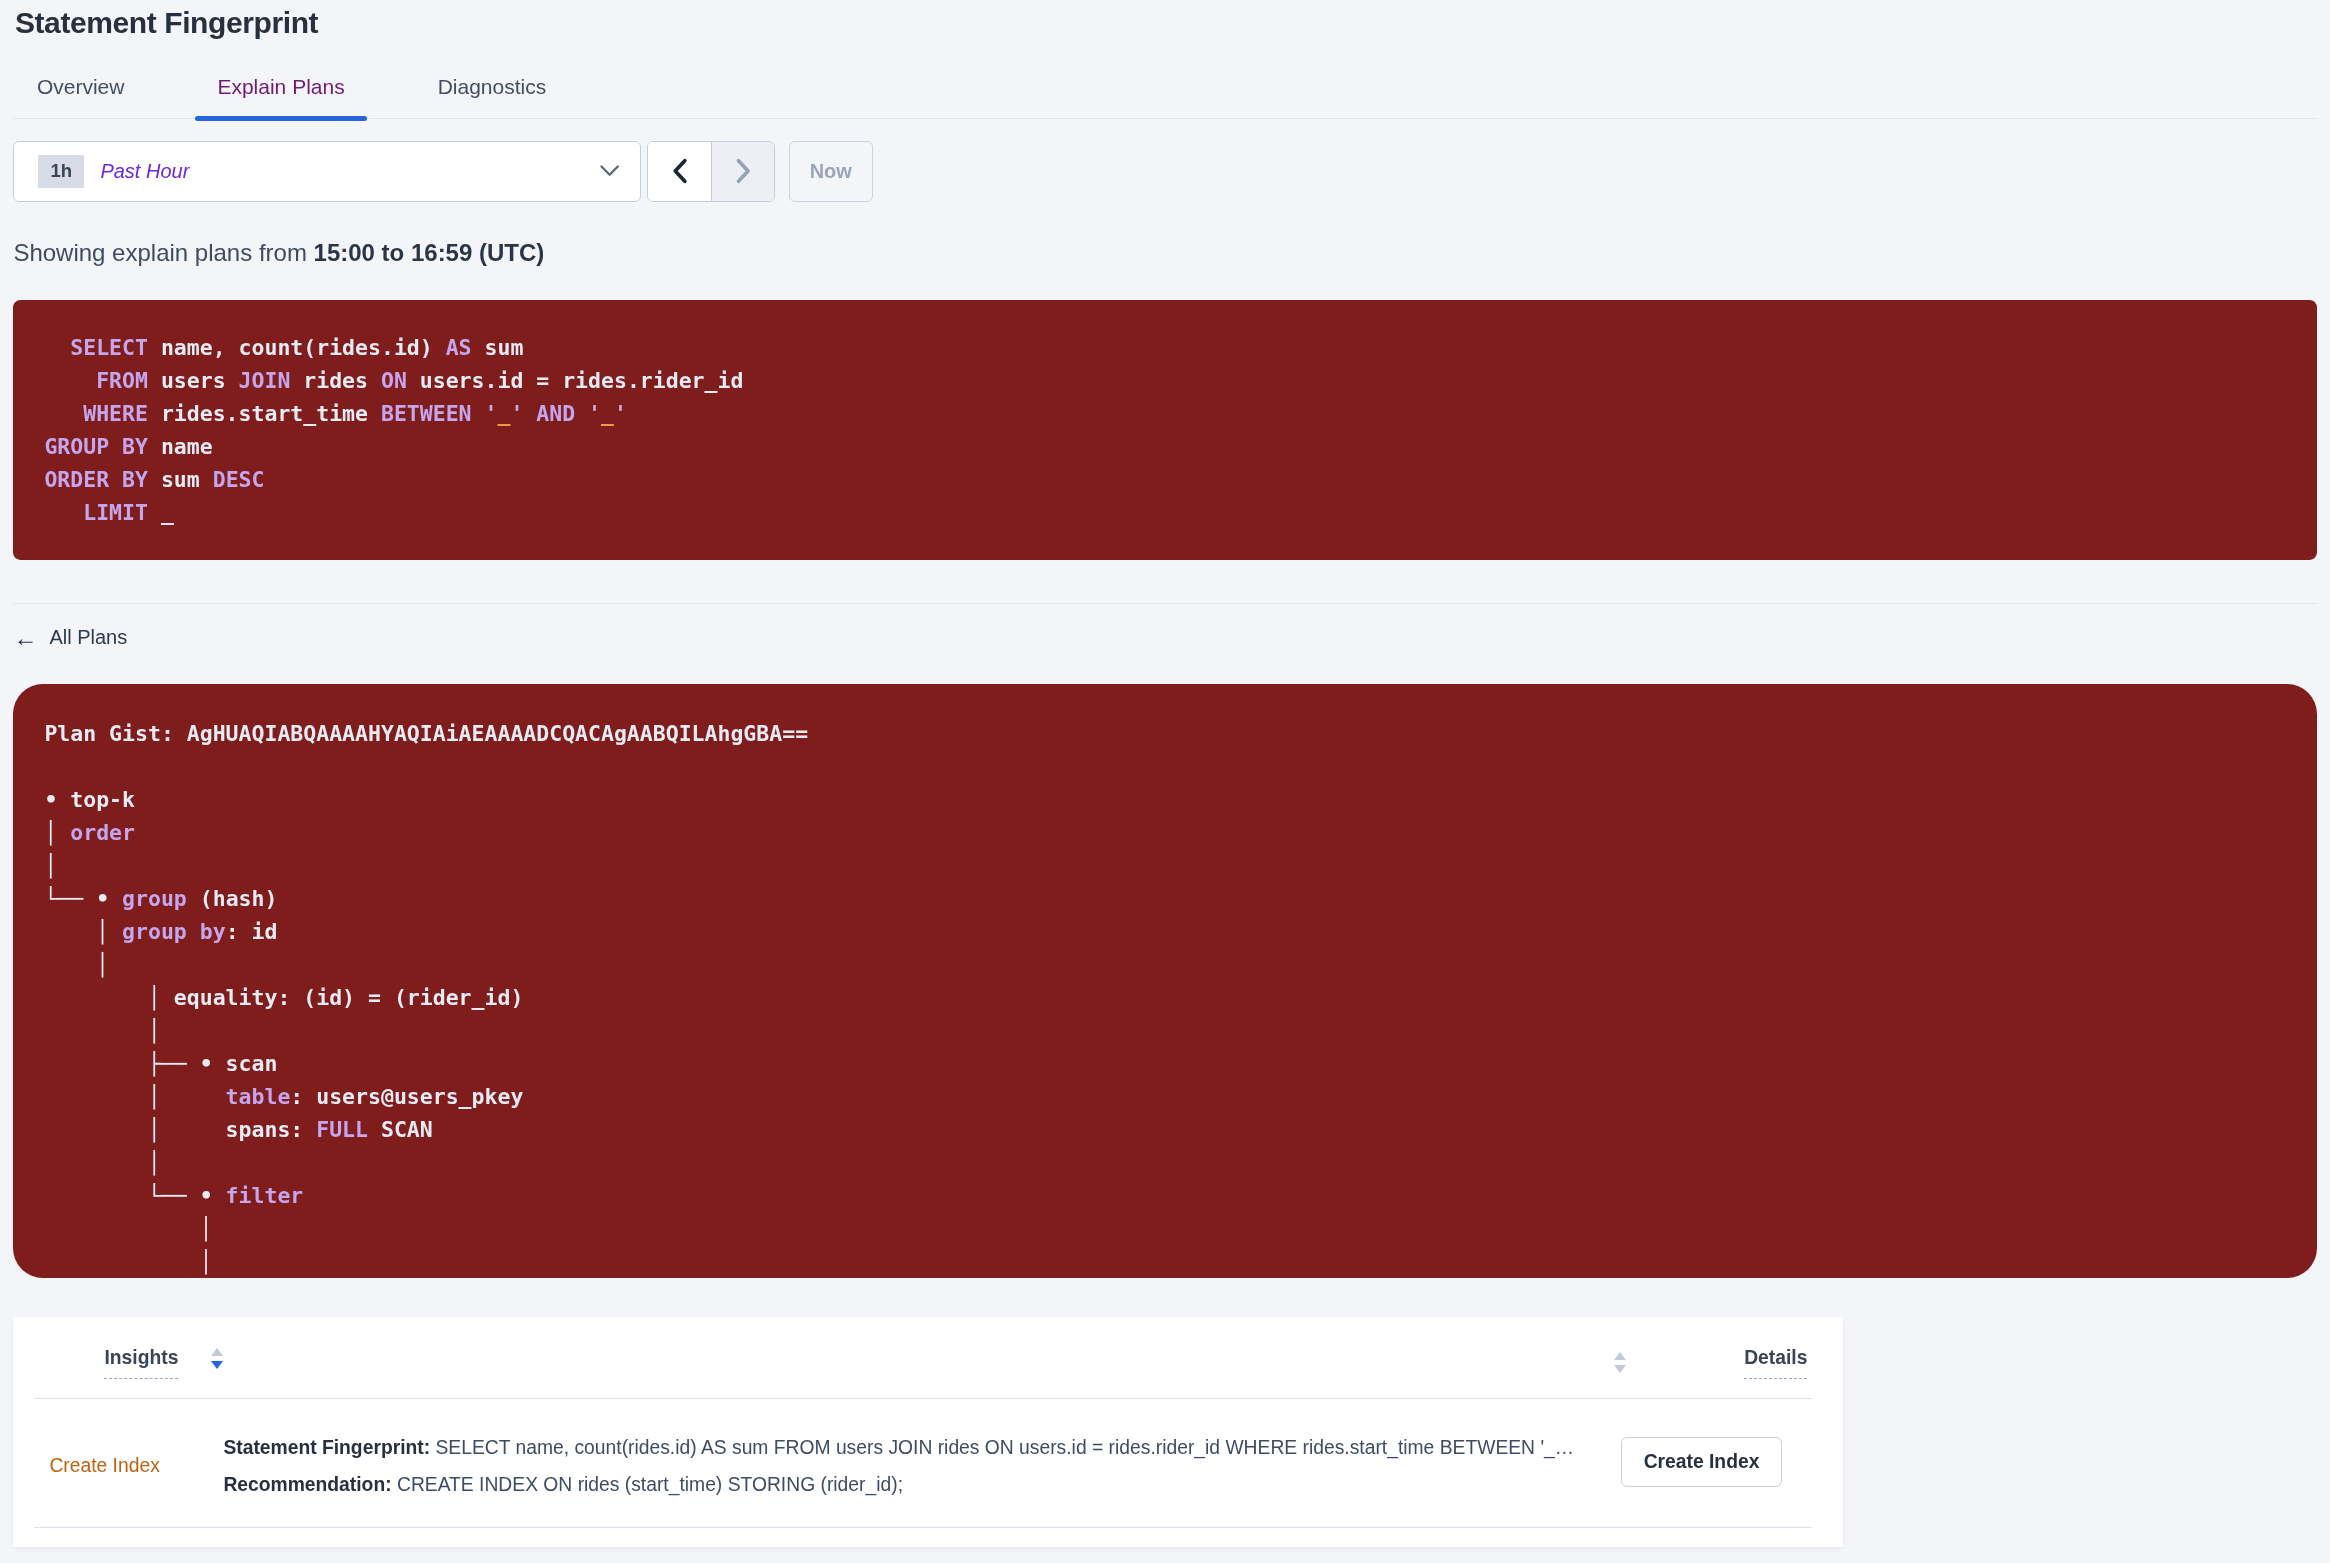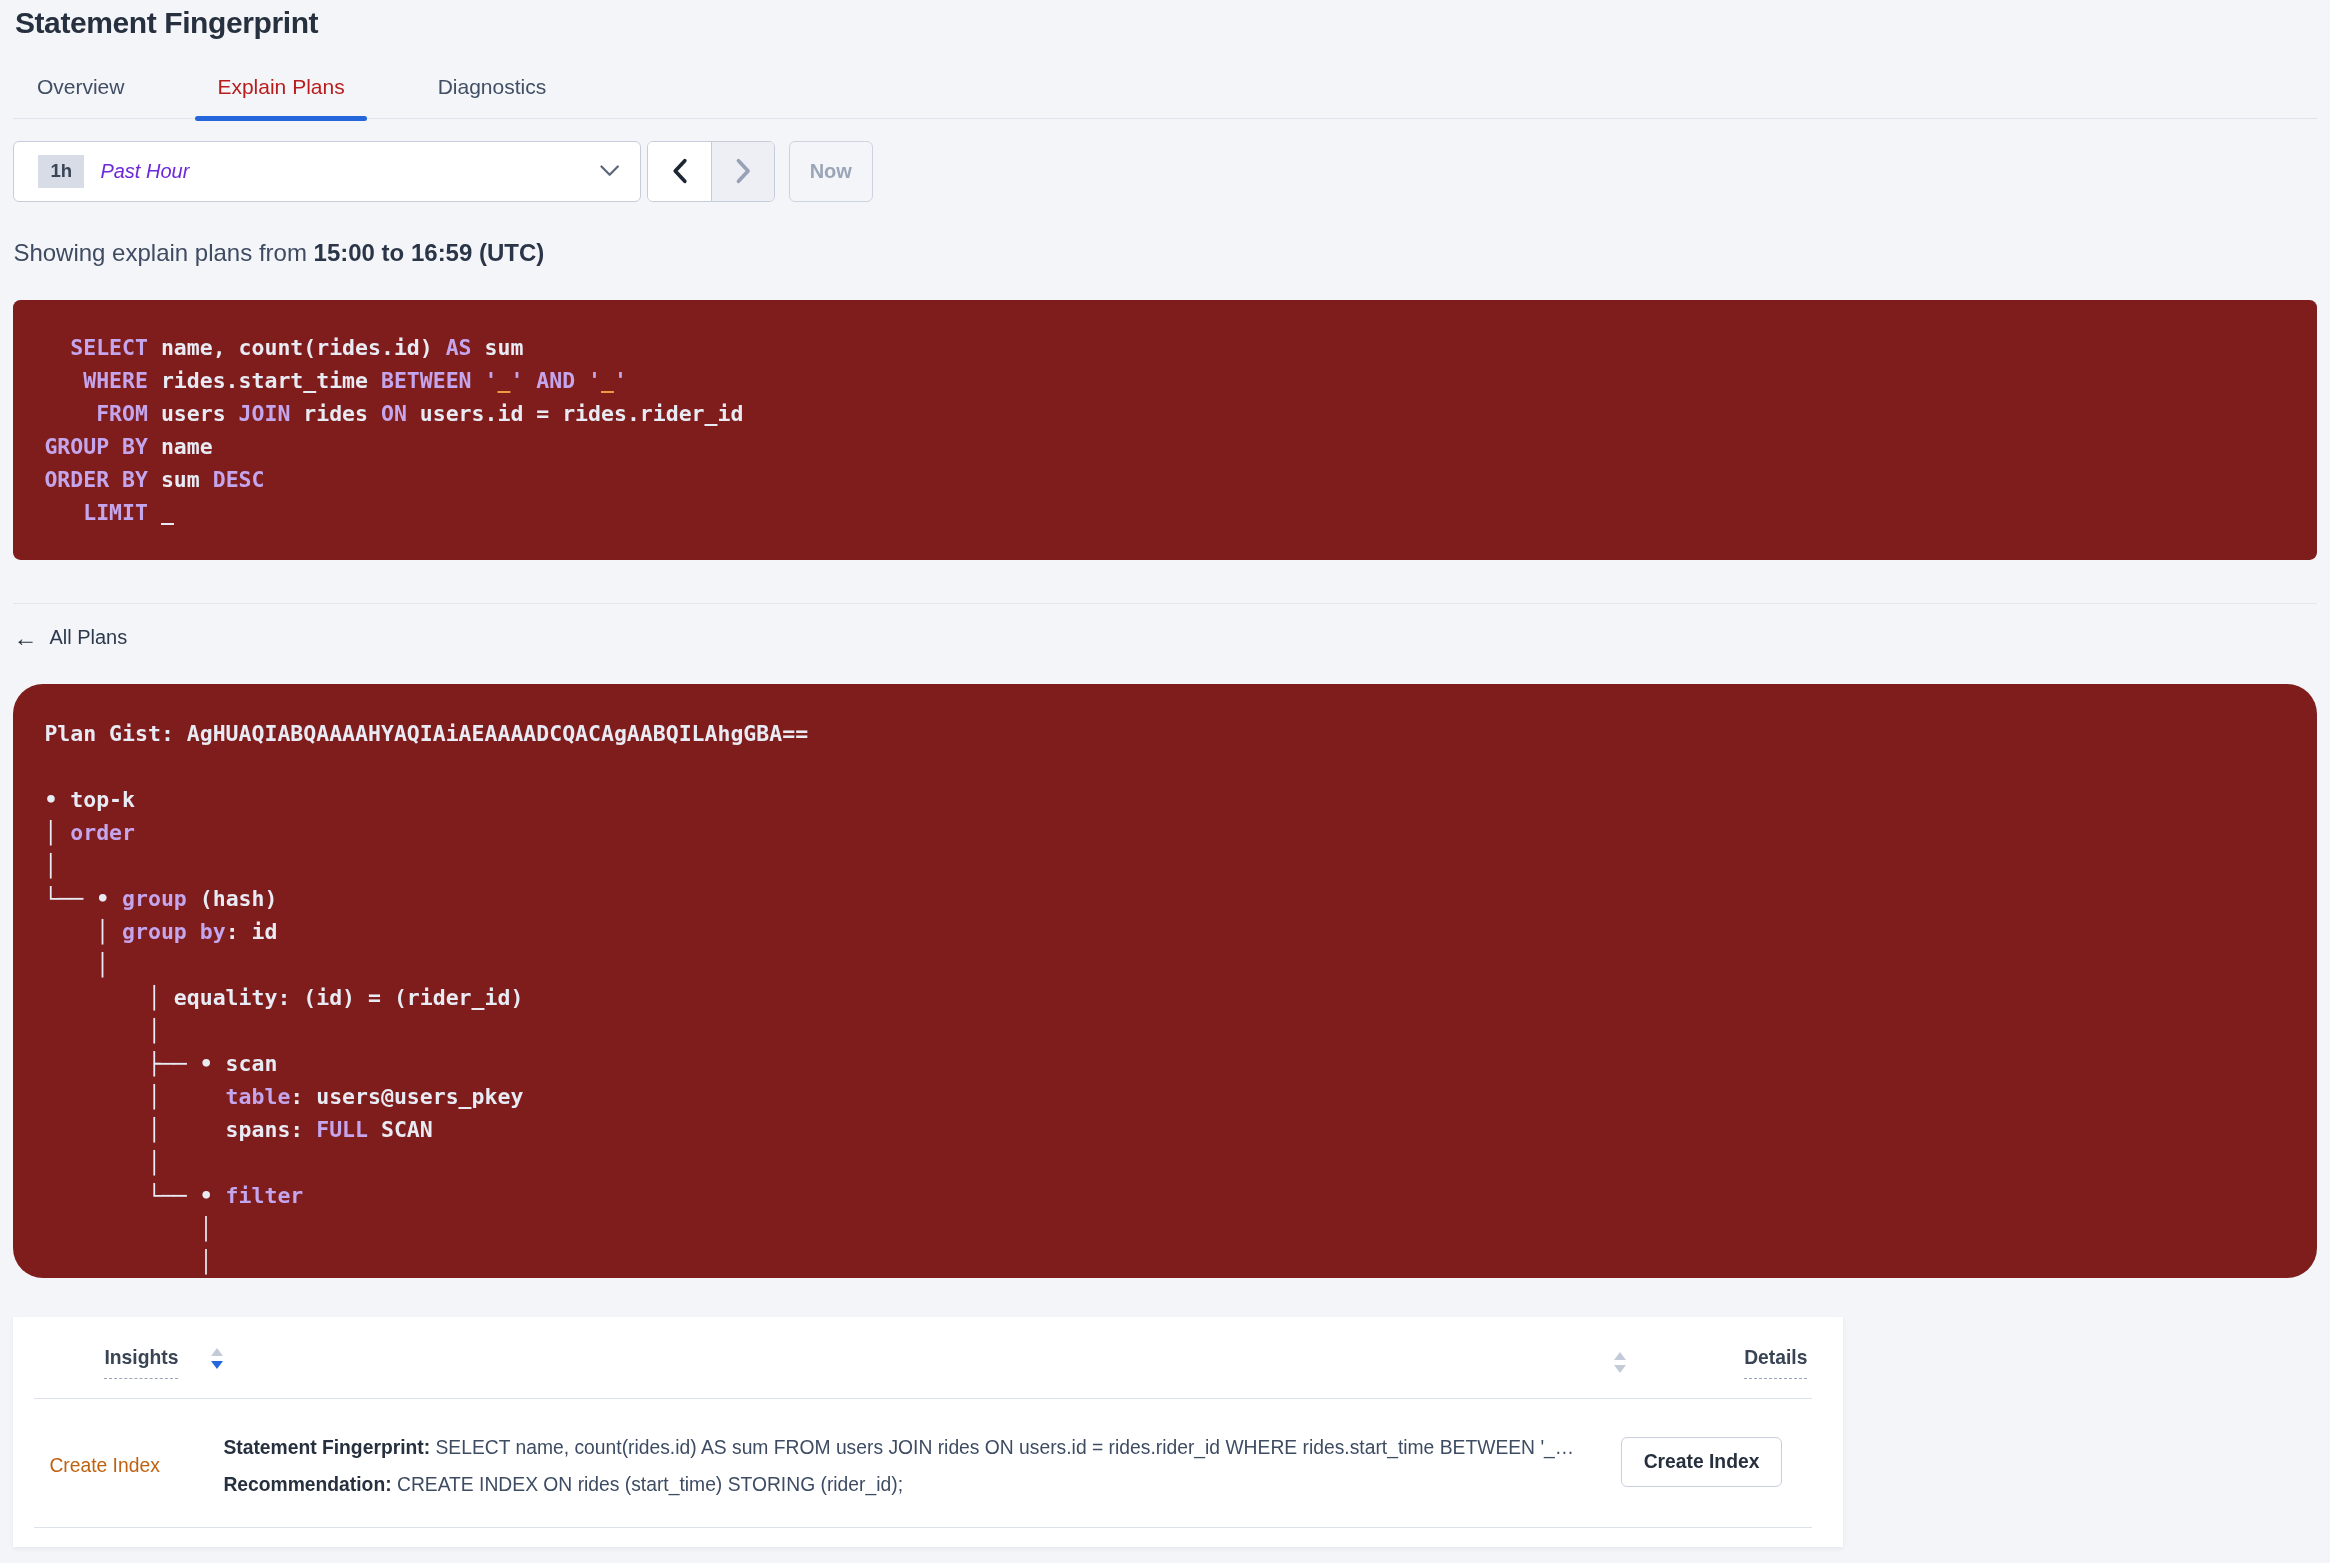--- a/index.html
+++ b/index.html
@@ -21,21 +21,21 @@
 
   .tabs {
     display: flex; margin-top: 33px; padding-left: 1.5px;
     border-bottom: 1.5px solid #e0e4ec;
   }
   .tab {
     font-size: 21px; line-height: 25px; color: #414e63;
     padding: 0 22px 19.3px; margin-right: 49px;
     position: relative; cursor: pointer; white-space: nowrap;
   }
-  .tab.active { color: #b91c1c; }
+  .tab.active { color: #701a75; }
   .tab.active::after {
     content: ""; position: absolute; left: 0; right: 0; bottom: -3px;
     height: 5.2px; background: #2566dd; border-radius: 3px;
   }
 
   
   .time-row { display: flex; align-items: stretch; margin-top: 22px; height: 61px; }
   .time-select {
     width: 628px; background: #fff; border: 1.5px solid #c6cdda; border-radius: 6px;
     display: flex; align-items: center; padding: 0 21px 0 24px; cursor: pointer;
@@ -153,22 +153,22 @@
         </svg>
       </button>
     </div>
     <button class="now-btn">Now</button>
   </div>
 
   <p class="showing"><span>Showing explain plans from </span><b>15:00 to 16:59 (UTC)</b></p>
 
   <div class="codeblock sql-block">
       <div class="cl"><span class="tk-k">  SELECT</span><span class="tk-w"> name, count(rides.id) </span><span class="tk-k">AS</span><span class="tk-w"> sum</span></div>
+      <div class="cl"><span class="tk-k">    FROM</span><span class="tk-w"> users </span><span class="tk-k">JOIN</span><span class="tk-w"> rides </span><span class="tk-k">ON</span><span class="tk-w"> users.id = rides.rider_id</span></div>
       <div class="cl"><span class="tk-k">   WHERE</span><span class="tk-w"> rides.start_time </span><span class="tk-k">BETWEEN</span><span class="tk-k"> '</span><span class="tk-o">_</span><span class="tk-k">'</span><span class="tk-k"> AND</span><span class="tk-k"> '</span><span class="tk-o">_</span><span class="tk-k">'</span></div>
-      <div class="cl"><span class="tk-k">    FROM</span><span class="tk-w"> users </span><span class="tk-k">JOIN</span><span class="tk-w"> rides </span><span class="tk-k">ON</span><span class="tk-w"> users.id = rides.rider_id</span></div>
       <div class="cl"><span class="tk-k">GROUP BY</span><span class="tk-w"> name</span></div>
       <div class="cl"><span class="tk-k">ORDER BY</span><span class="tk-w"> sum </span><span class="tk-k">DESC</span></div>
       <div class="cl"><span class="tk-k">   LIMIT</span><span class="tk-w"> _</span></div>
     </div>
 
   <hr class="sep">
 
   <a class="all-plans">
     <span class="arr">←</span>
     <span>All Plans</span>

